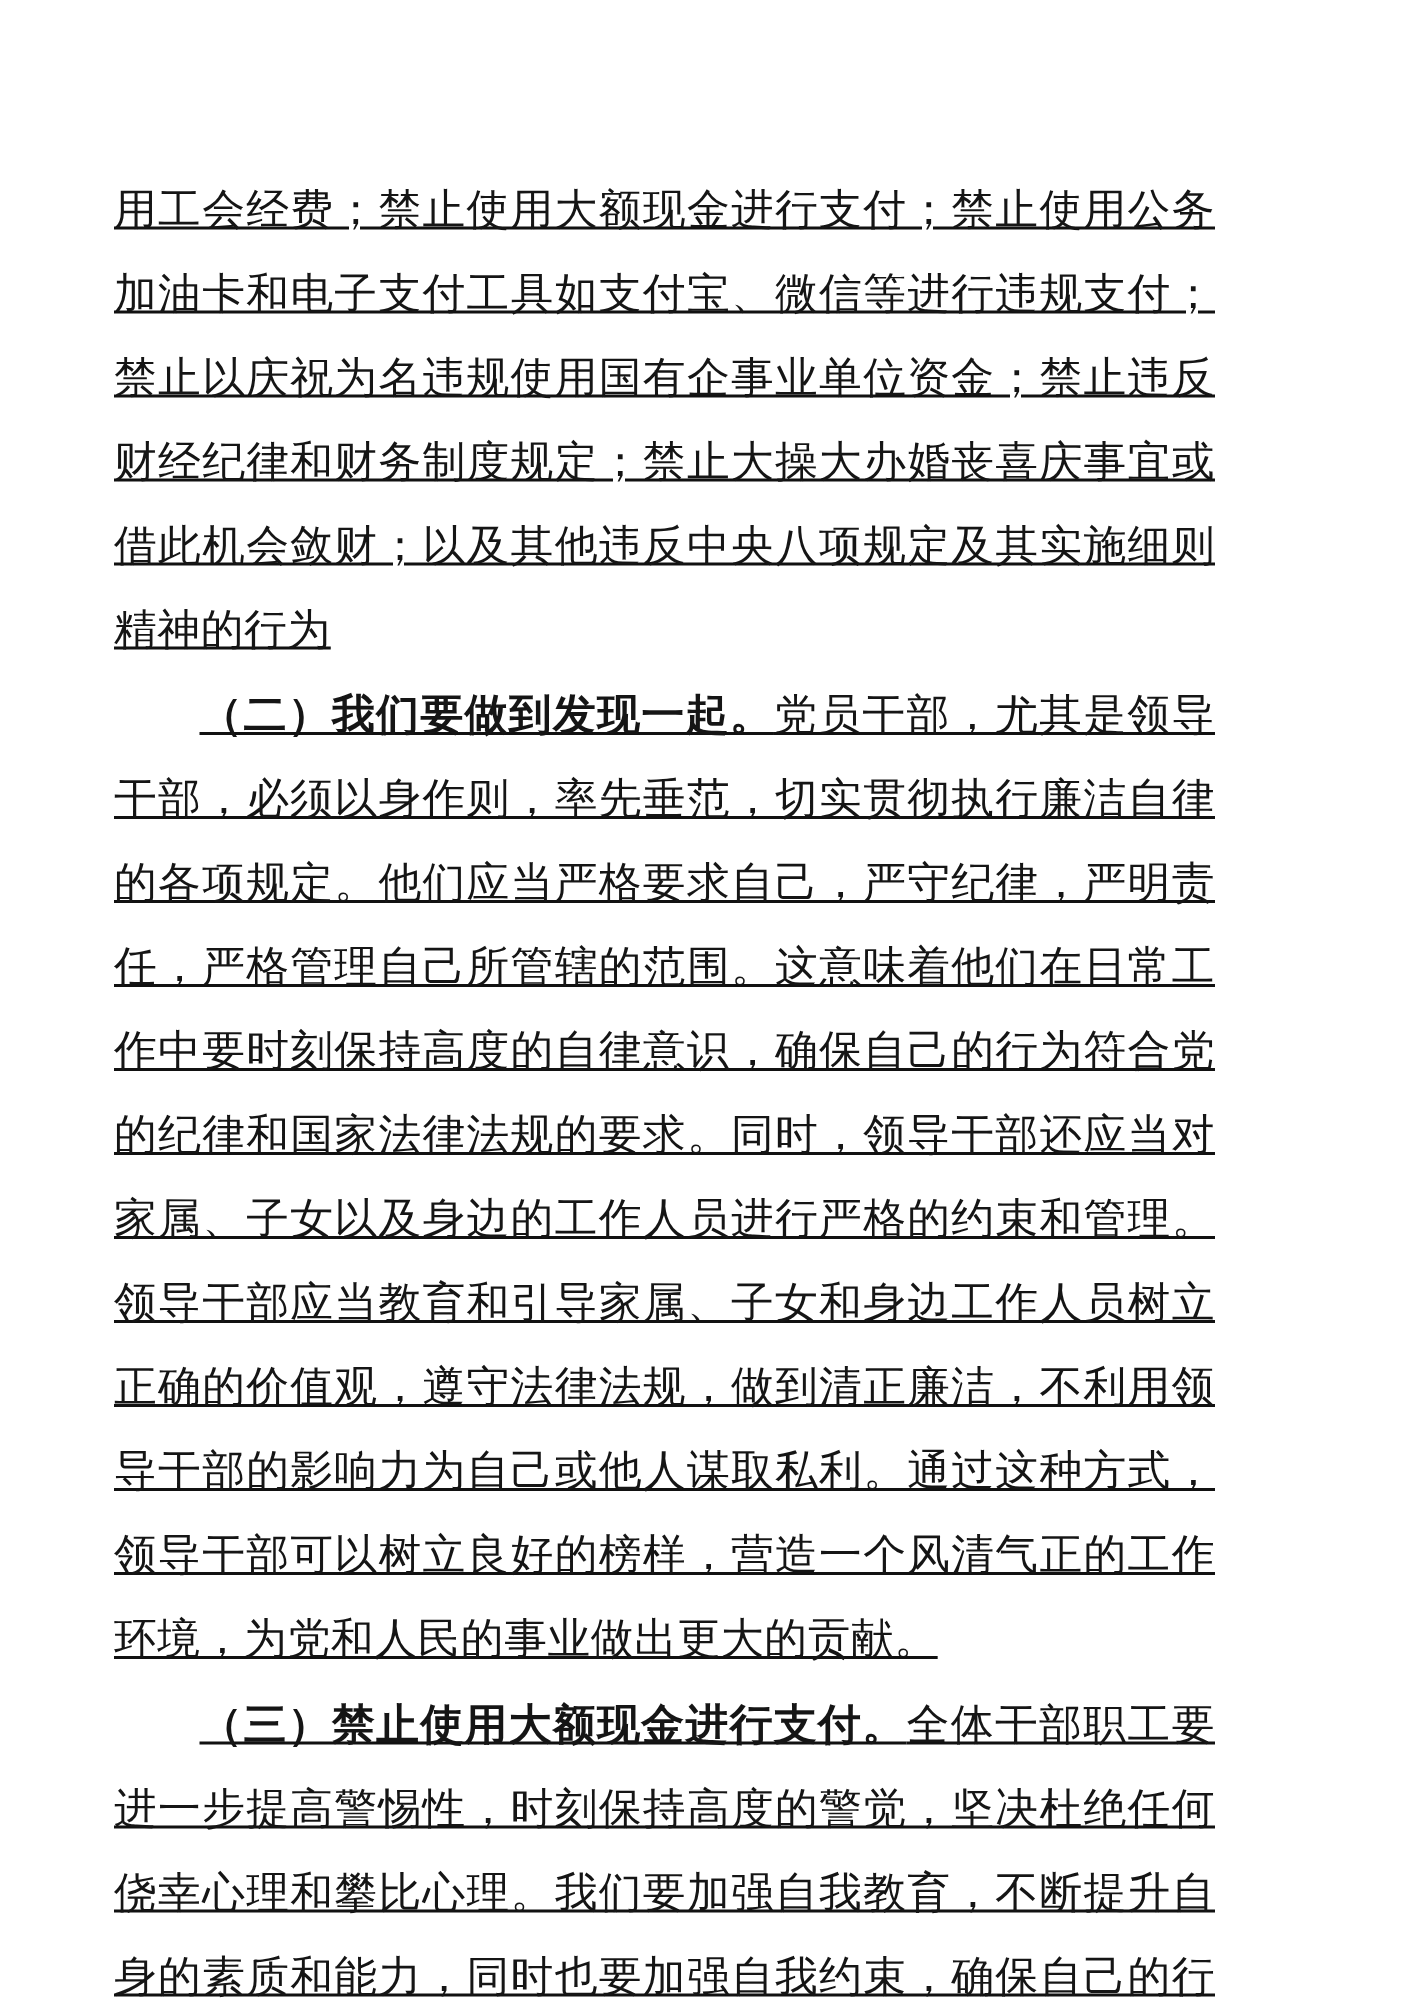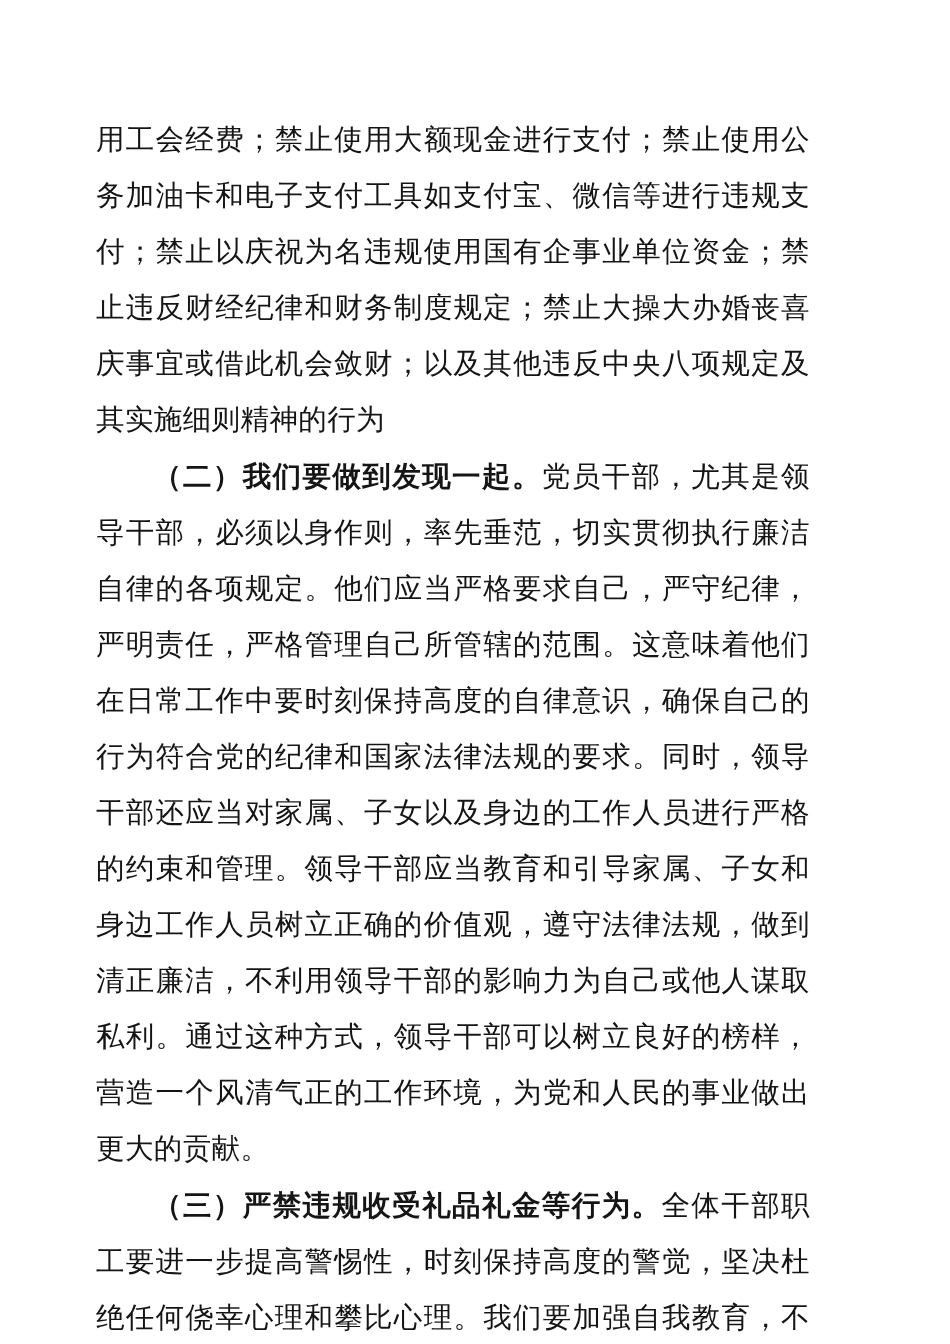--- a/index.html
+++ b/index.html
@@ -13,21 +13,22 @@
     font-family: "DejaVu Serif", "Liberation Serif", serif;
     color: #111111;
     overflow: hidden;
   }
   .page {
     position: relative;
     width: 950px;
     height: 1344px;
     background: #ffffff;
     box-sizing: border-box;
-    padding: 112px 140px 70px 96px;
+    padding: 112px 140px 70px 76px;
+    text-decoration: underline;
   }
   .doc-body {
     font-size: 28.5px;
     line-height: 56px;
     text-align: justify;
     text-justify: inter-ideograph;
     letter-spacing: 0.4px;
     color: #151515;
   }
   .para {
@@ -47,16 +48,16 @@
 </head>
 <body>
 
 <div class="page">
   <div class="doc-body">
 
     <p class="para"><span>用工会经费；禁止使用大额现金进行支付；禁止使用公务加油卡和电子支付工具如支付宝、微信等进行违规支付；禁止以庆祝为名违规使用国有企事业单位资金；禁止违反财经纪律和财务制度规定；禁止大操大办婚丧喜庆事宜或借此机会敛财；以及其他违反中央八项规定及其实施细则精神的行为</span></p>
 
     <p class="para indent"><span class="bold-lead">（二）我们要做到发现一起。</span><span>党员干部，尤其是领导干部，必须以身作则，率先垂范，切实贯彻执行廉洁自律的各项规定。他们应当严格要求自己，严守纪律，严明责任，严格管理自己所管辖的范围。这意味着他们在日常工作中要时刻保持高度的自律意识，确保自己的行为符合党的纪律和国家法律法规的要求。同时，领导干部还应当对家属、子女以及身边的工作人员进行严格的约束和管理。领导干部应当教育和引导家属、子女和身边工作人员树立正确的价值观，遵守法律法规，做到清正廉洁，不利用领导干部的影响力为自己或他人谋取私利。通过这种方式，领导干部可以树立良好的榜样，营造一个风清气正的工作环境，为党和人民的事业做出更大的贡献。</span></p>
 
-    <p class="para indent"><span class="bold-lead">（三）严禁违规收受礼品礼金等行为。</span><span>全体干部职工要进一步提高警惕性，时刻保持高度的警觉，坚决杜绝任何侥幸心理和攀比心理。我们要加强自我教育，不断提升自身的素质和能力，同时也要加强自我约束，确保自己的行为符合规章制度和道德标准。此外，我们还要加强日常监督和检查力度，确保各项工作能够顺利进行。对于任何违规行为，我们要做到发现一起、查处一起、通报一起，绝不姑息迁就。</span></p>
+    <p class="para indent"><span class="bold-lead">（三）禁止使用大额现金进行支付。</span><span>全体干部职工要进一步提高警惕性，时刻保持高度的警觉，坚决杜绝任何侥幸心理和攀比心理。我们要加强自我教育，不断提升自身的素质和能力，同时也要加强自我约束，确保自己的行为符合规章制度和道德标准。此外，我们还要加强日常监督和检查力度，确保各项工作能够顺利进行。对于任何违规行为，我们要做到发现一起、查处一起、通报一起，绝不姑息迁就。</span></p>
 
   </div>
 </div>
 
 </body></html>

